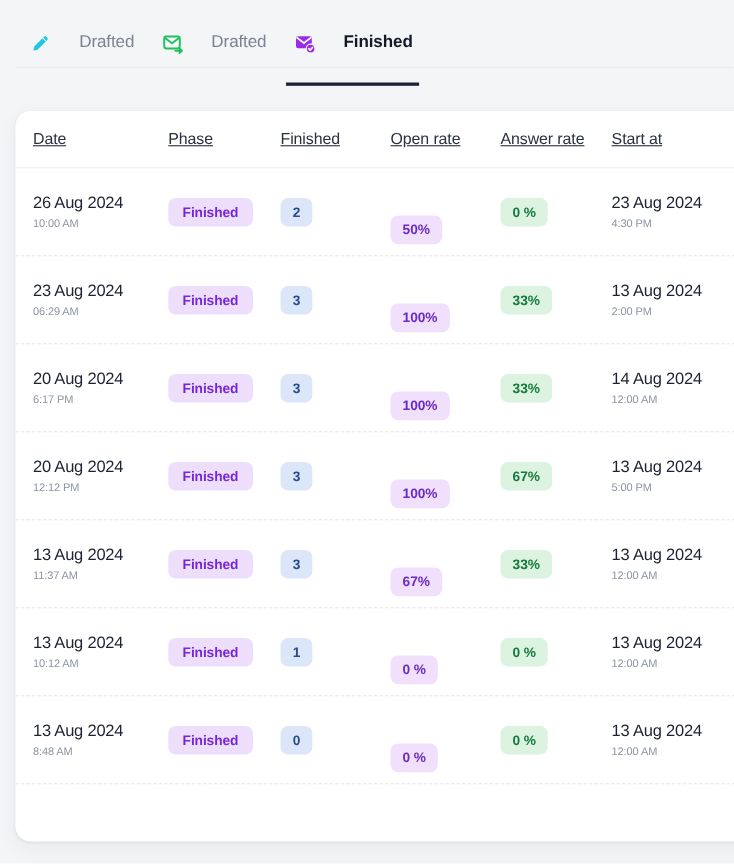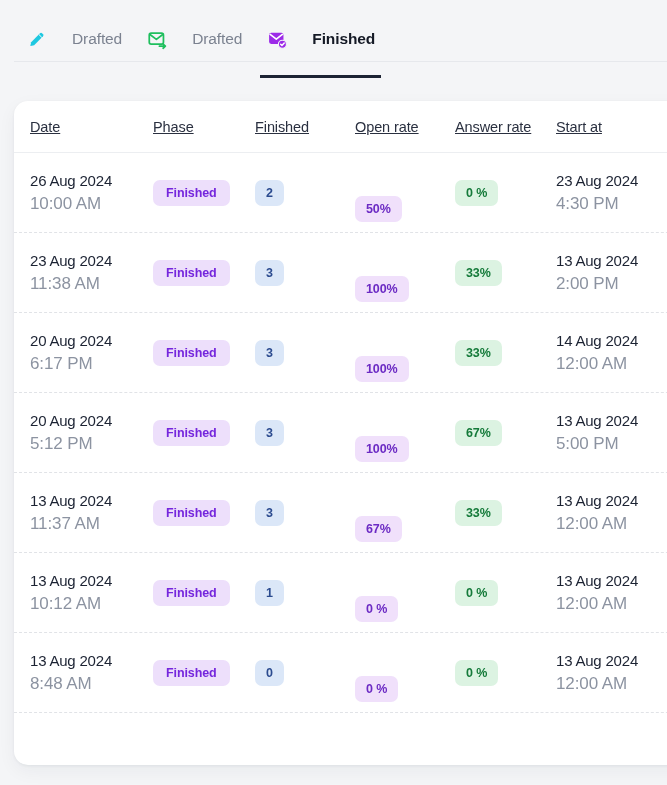--- a/index.html
+++ b/index.html
@@ -119,21 +119,21 @@
   .row:last-of-type { border-bottom: 1px solid #eceef1; }
 
   .cell-date { display: flex; flex-direction: column; gap: 5px; }
   .date-main {
     font-size: 15px;
     color: #1c2333;
     letter-spacing: -0.2px;
     white-space: nowrap;
   }
   .date-sub {
-    font-size: 17px;
+    font-size: 10px;
     color: #8c93a1;
     letter-spacing: -0.1px;
     white-space: nowrap;
   }
 
   .cell-pill { display: flex; }
 
   .pill {
     display: inline-flex;
     align-items: center;
@@ -224,21 +224,21 @@
     </div>
     <div class="cell-date">
       <span class="date-main">23 Aug 2024</span>
       <span class="date-sub">4:30 PM</span>
     </div>
   </div>
 
   <div class="grid row">
     <div class="cell-date">
       <span class="date-main">23 Aug 2024</span>
-      <span class="date-sub">11:38 AM</span>
+      <span class="date-sub">06:29 AM</span>
     </div>
     <div class="cell-pill">
       <span class="pill pill-phase">Finished</span>
     </div>
     <div class="cell-pill">
       <span class="pill pill-delivered">3</span>
     </div>
     <div class="cell-pill">
       <span class="pill pill-open">100%</span>
     </div>
@@ -270,21 +270,21 @@
     </div>
     <div class="cell-date">
       <span class="date-main">14 Aug 2024</span>
       <span class="date-sub">12:00 AM</span>
     </div>
   </div>
 
   <div class="grid row">
     <div class="cell-date">
       <span class="date-main">20 Aug 2024</span>
-      <span class="date-sub">5:12 PM</span>
+      <span class="date-sub">12:12 PM</span>
     </div>
     <div class="cell-pill">
       <span class="pill pill-phase">Finished</span>
     </div>
     <div class="cell-pill">
       <span class="pill pill-delivered">3</span>
     </div>
     <div class="cell-pill">
       <span class="pill pill-open">100%</span>
     </div>

